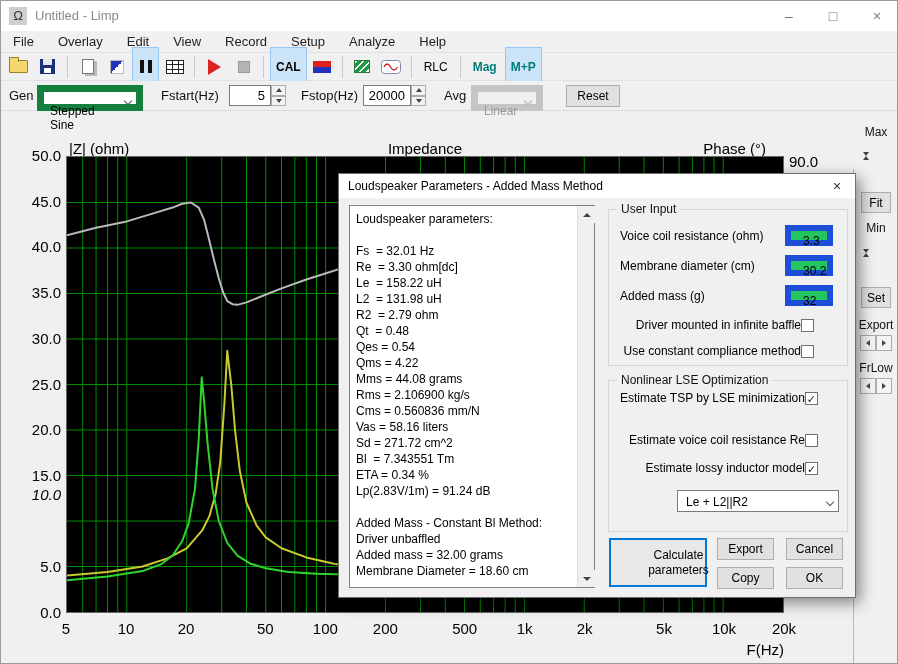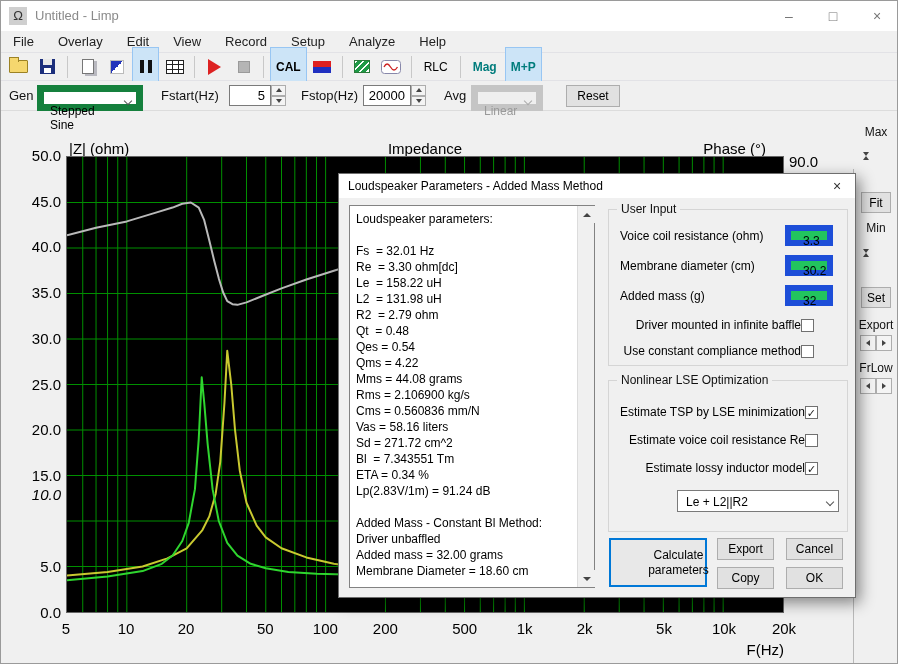--- a/index.html
+++ b/index.html
@@ -398,21 +398,21 @@
         <span class="chkbox"></span>
       </div>
       <div class="chkrow" style="left:281px;top:146px;width:194px;justify-content:flex-end">
         <span>Use constant compliance method</span>
         <span class="chkbox"></span>
       </div>
 
       <div class="groupbox" style="top:182px;height:152px">
         <span class="gb-title">Nonlinear LSE Optimization</span>
       </div>
-      <div class="chkrow" style="left:281px;top:207px;width:198px;justify-content:flex-start">
+      <div class="chkrow" style="left:281px;top:193px;width:198px;justify-content:flex-start">
         <span>Estimate TSP by LSE minimization</span>
         <span class="chkbox">✓</span>
       </div>
       <div class="chkrow" style="left:281px;top:235px;width:198px;justify-content:flex-end">
         <span>Estimate voice coil resistance Re</span>
         <span class="chkbox"></span>
       </div>
       <div class="chkrow" style="left:281px;top:263px;width:198px;justify-content:flex-end">
         <span>Estimate lossy inductor model</span>
         <span class="chkbox">✓</span>

